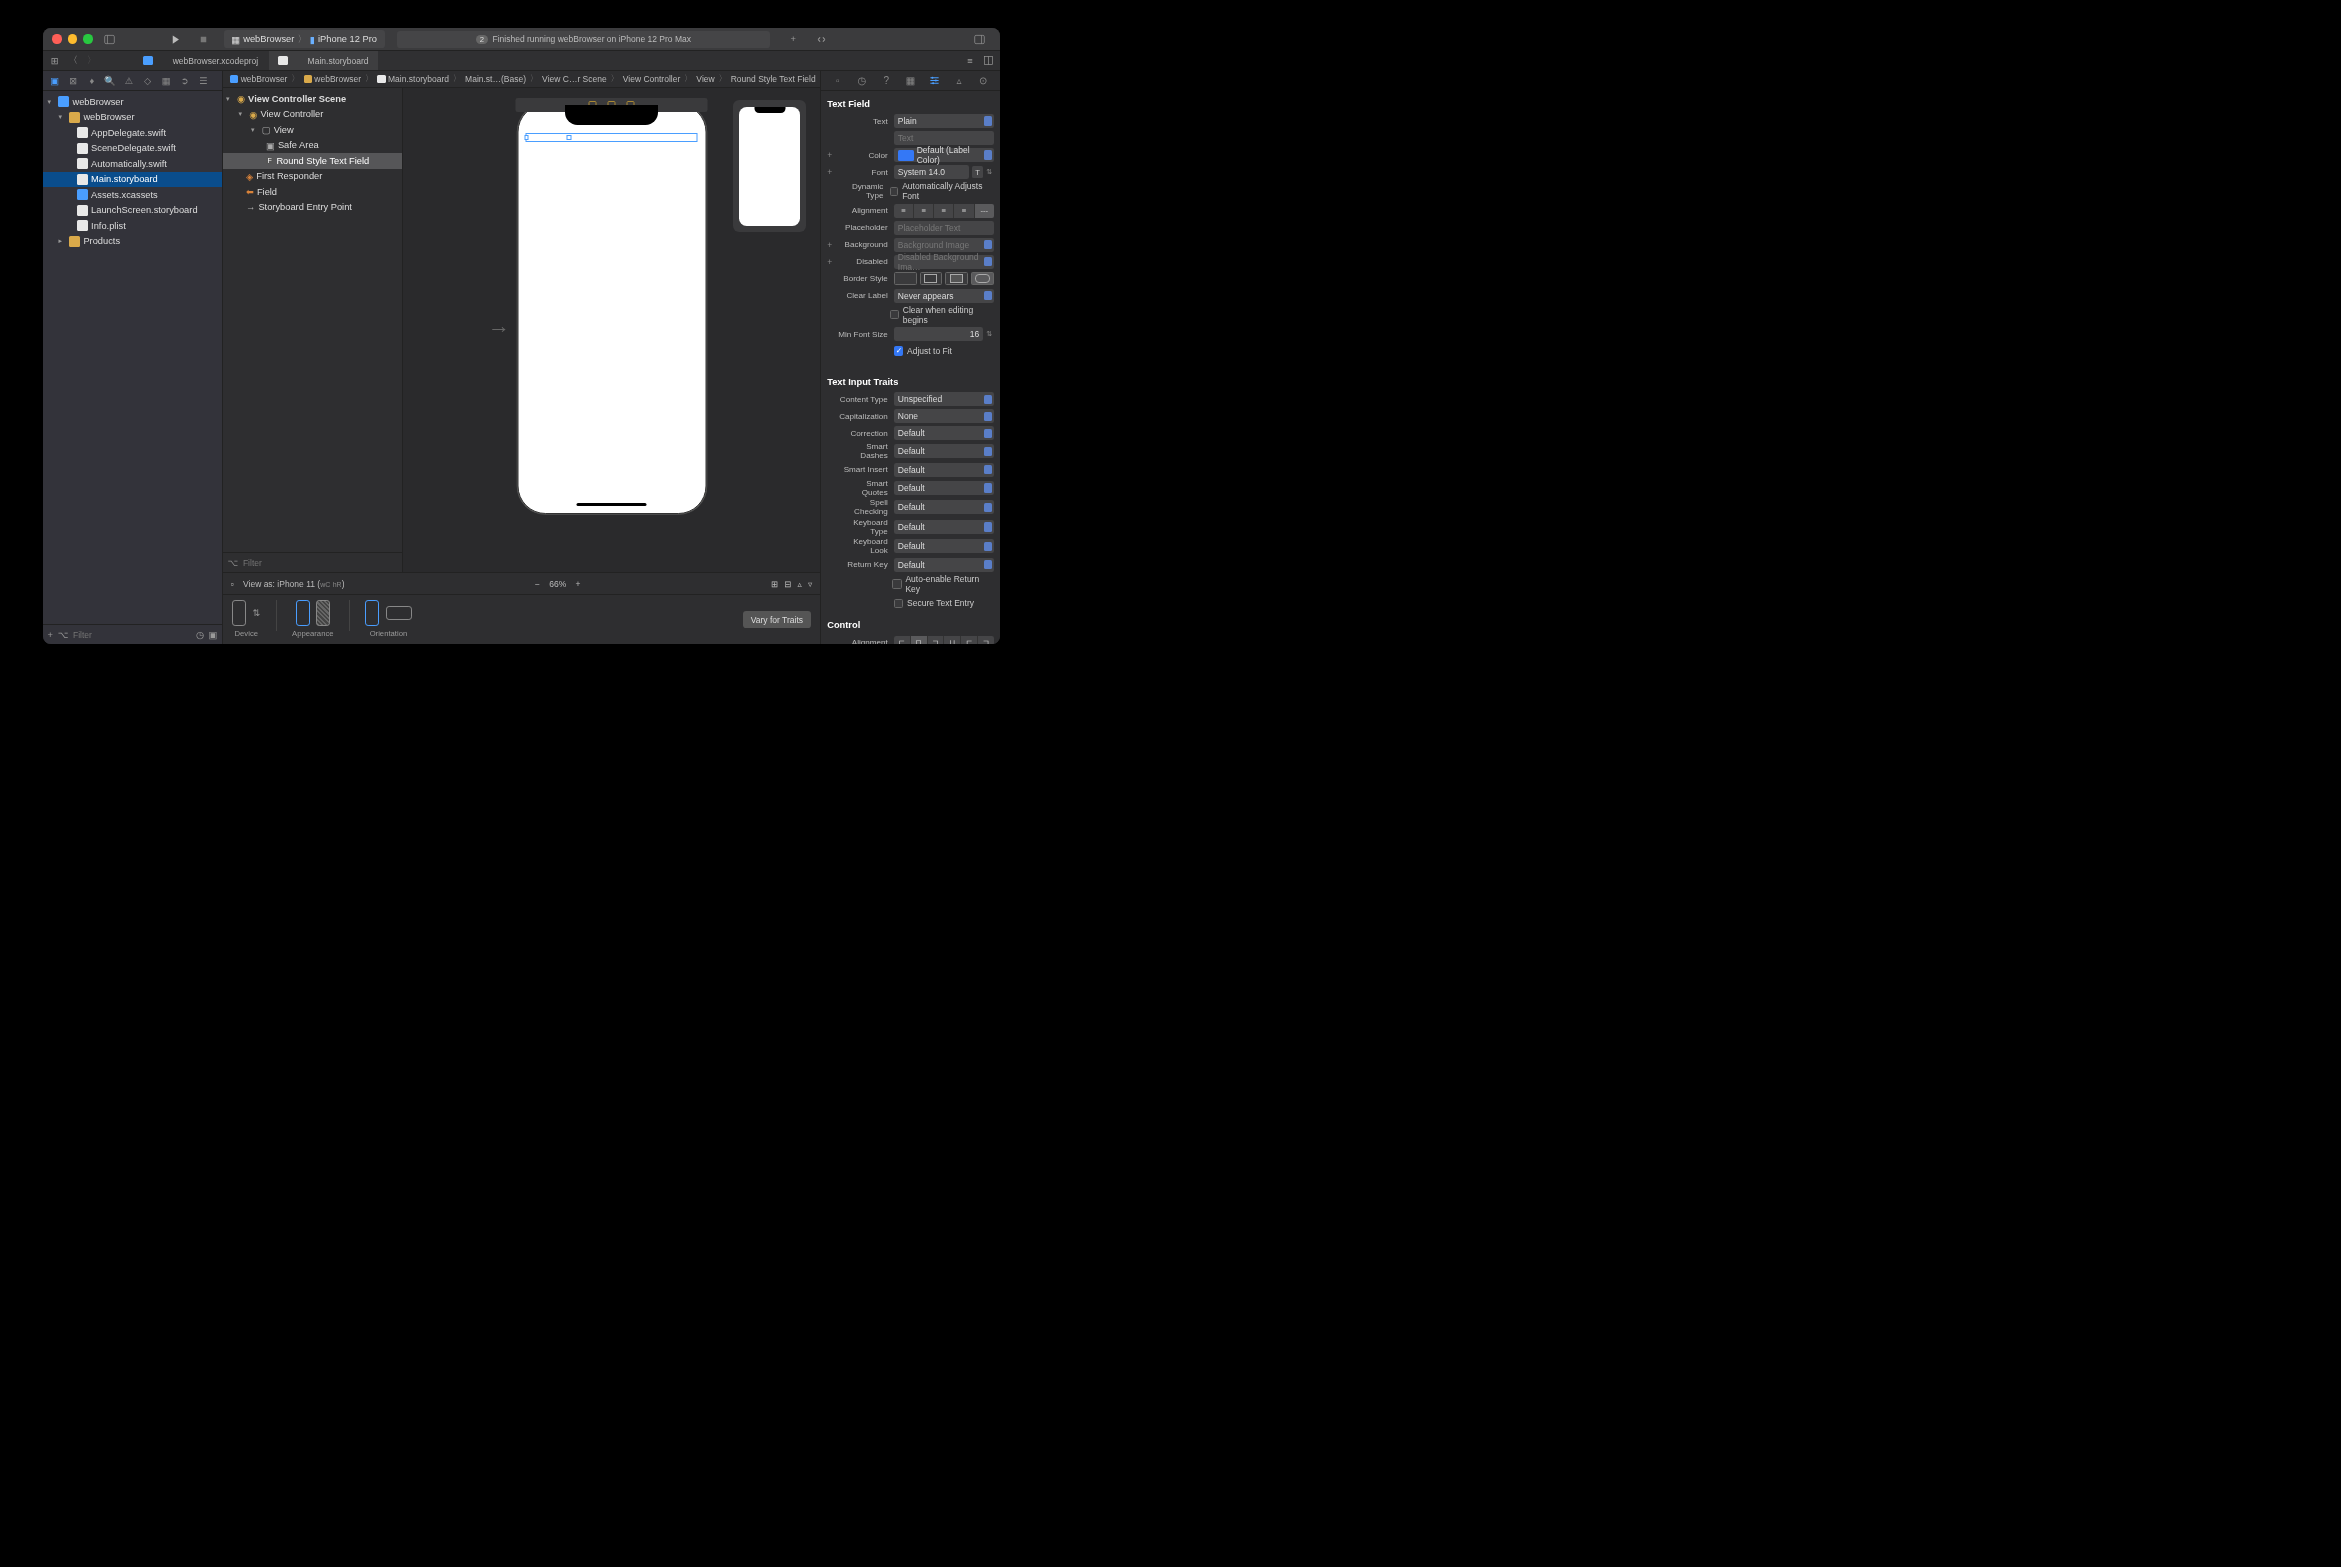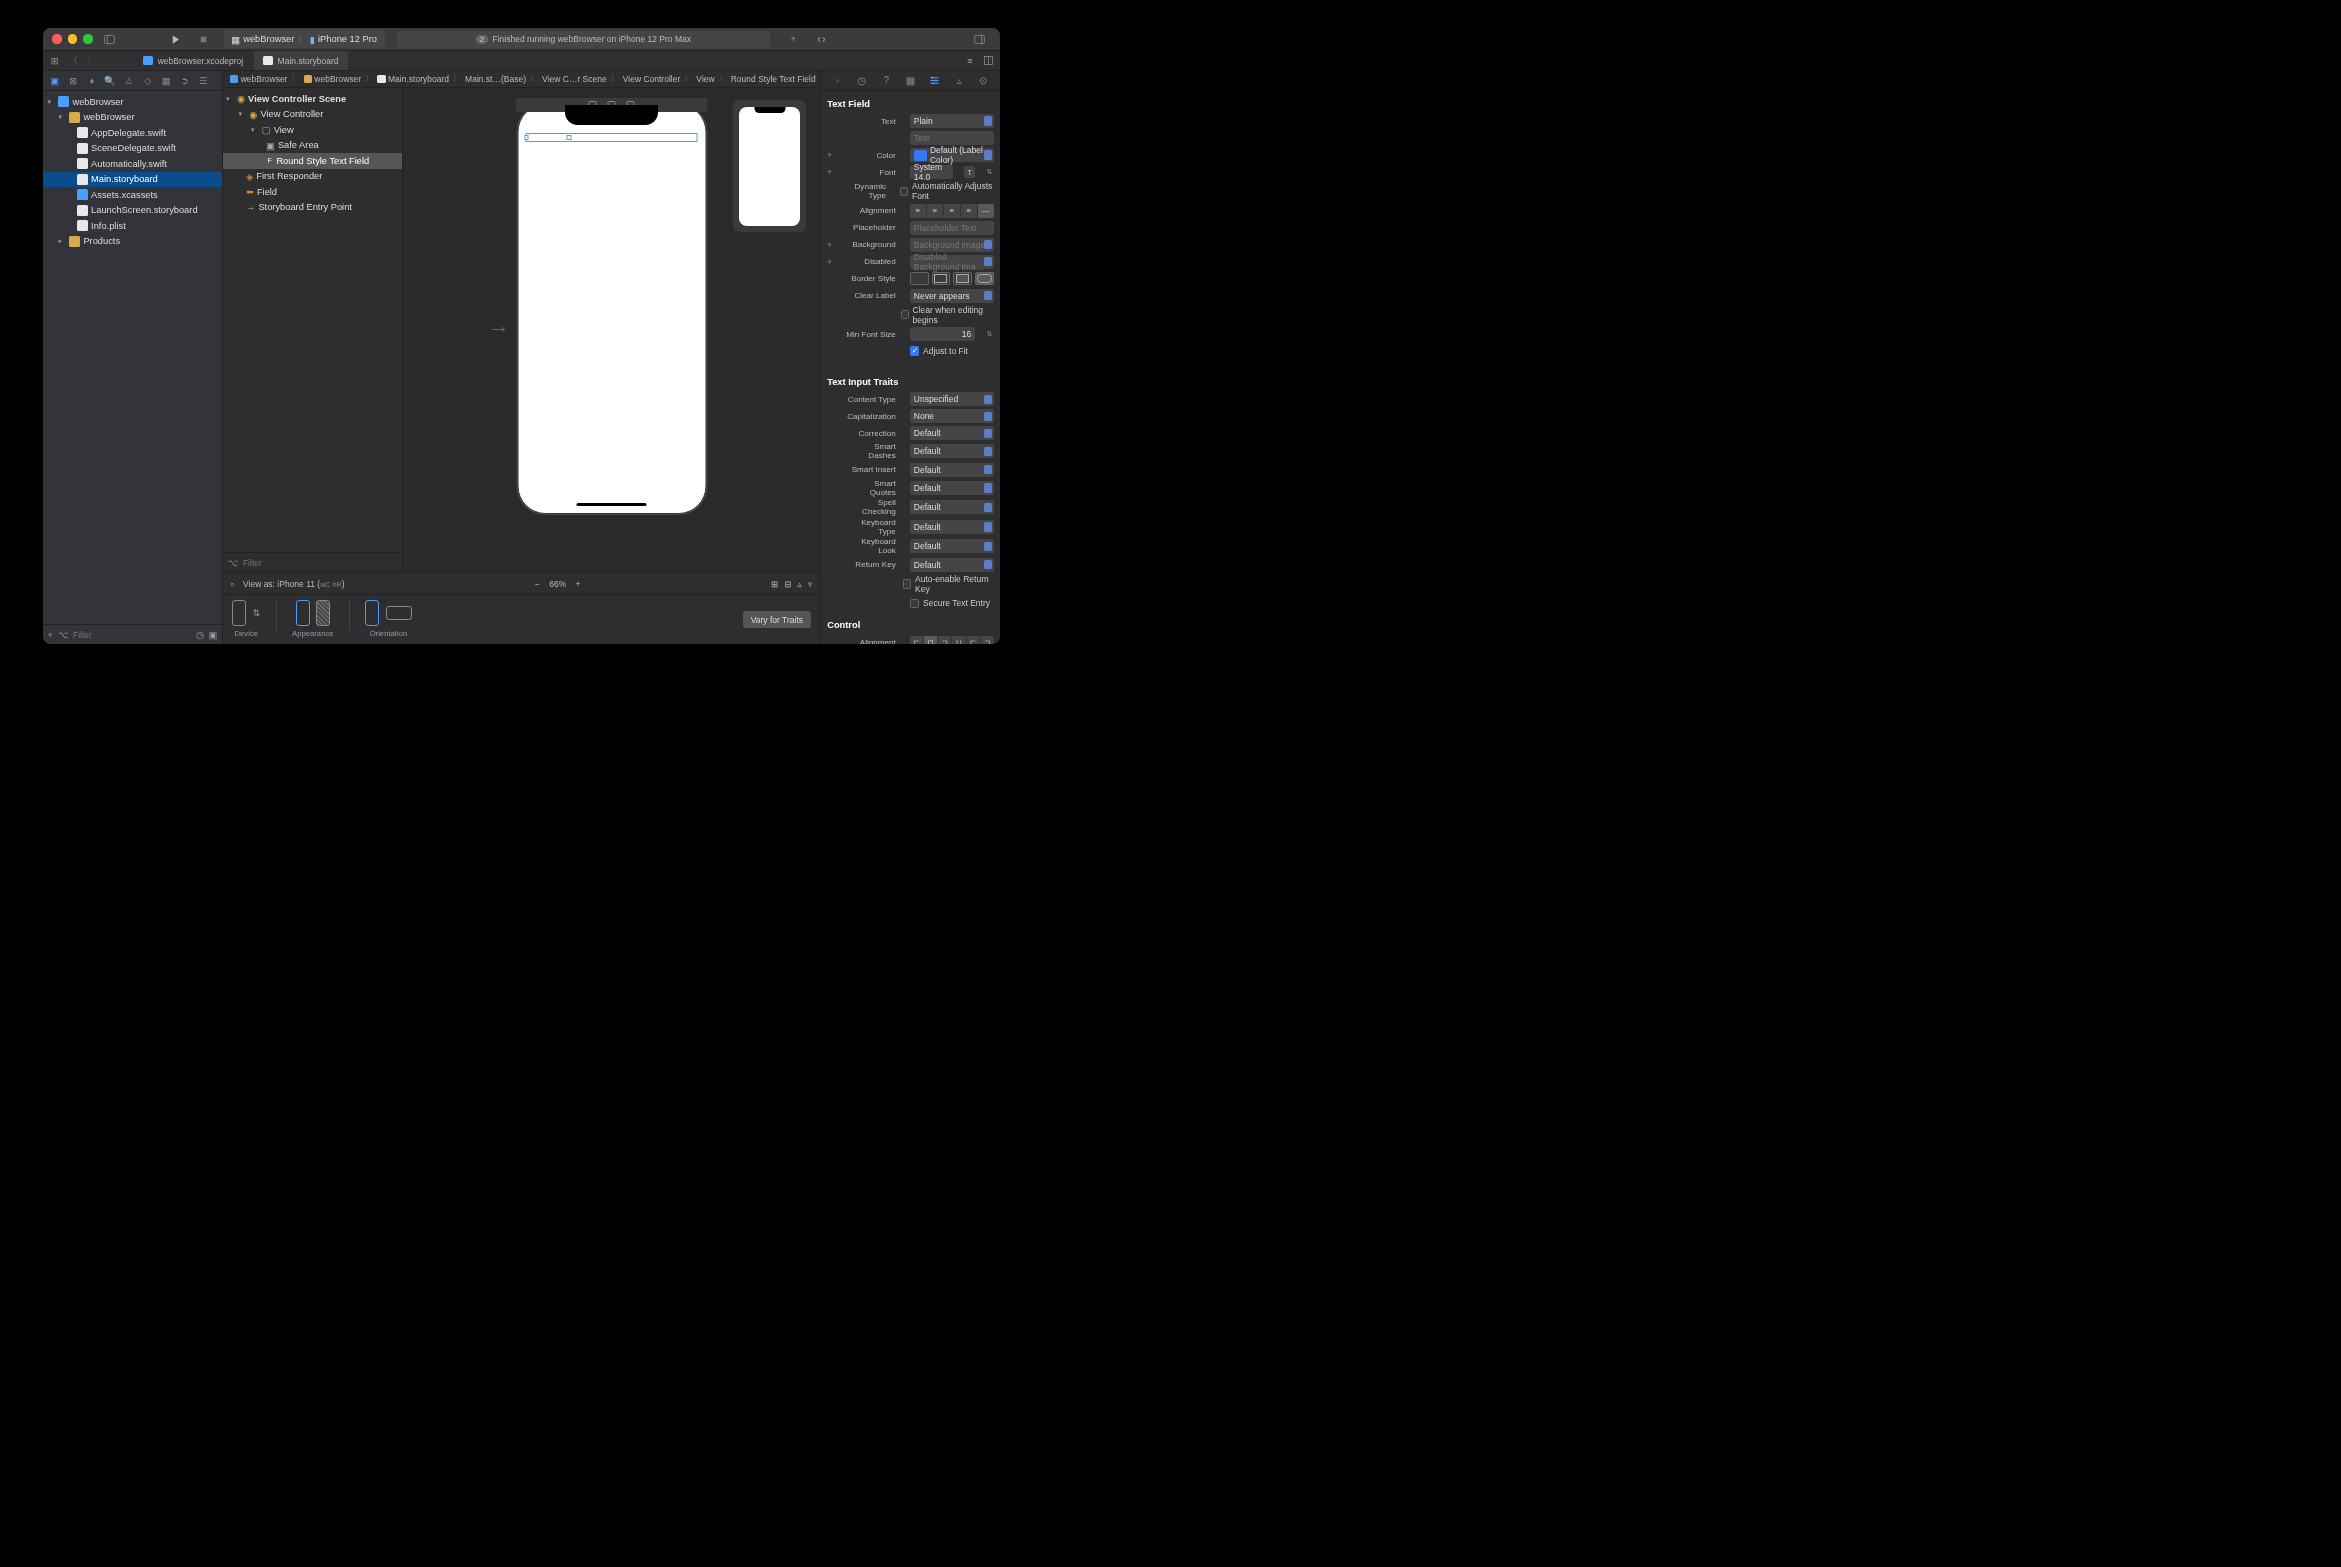--- a/index.html
+++ b/index.html
@@ -12,21 +12,21 @@
 .traffic span { width:9.3px; height:9.3px; border-radius:50%; }
 .red{background:#ff5f57}.yellow{background:#febc2e}.green{background:#28c840}
 .tb-btn { width:22px; height:15.5px; display:flex; align-items:center; justify-content:center; color:#999; border-radius:3.1px;}
 .scheme { display:flex; align-items:center; gap:3.1px; background:#454547; padding:2.3px 7.7px; border-radius:3.1px; font-size:9.3px; color:#ddd; margin-left:3.1px;}
 .scheme .sep{color:#888}
 .status { flex:1; display:flex; align-items:center; justify-content:center; gap:4.6px; background:#454547; border-radius:3.1px; height:17px; margin:0 6.2px; font-size:8.5px; color:#bbb;}
 .status .badge{background:#666;border-radius:6.2px;padding:0 3.9px;font-size:7.7px;color:#ddd}
 
 
 .tabbar { height:20px; background:#303032; display:flex; align-items:center; border-bottom:0.8px solid #222; padding:0 3.1px; gap:1.5px;}
-.tab { display:flex; align-items:center; gap:5px; padding:0 9.3px; height:100%; color:#bbb; font-size:8.5px;}
+.tab { display:flex; align-items:center; gap:20px; padding:0 9.3px; height:100%; color:#bbb; font-size:8.5px;}
 .tab.active{background:#3e3e40}
 .tab .ficon{width:9.3px;height:9.3px;display:inline-block}
 .spacer{flex:1}
 .tabbar .icobtn{width:17px;height:17px;display:flex;align-items:center;justify-content:center;color:#999}
 
 
 .main { flex:1; display:flex; min-height:0;}
 .nav { width:180px; background:#33333a; display:flex; flex-direction:column; border-right:0.8px solid #222;}
 .navtoolbar{height:20px;display:flex;align-items:center;padding:0 4.6px;gap:4.6px;border-bottom:0.8px solid #222}
 .navtoolbar .ico{width:14px;height:14px;display:flex;align-items:center;justify-content:center;color:#888;font-size:9.3px}
@@ -74,21 +74,21 @@
 .devicon.sel{border-color:#4a9eff}
 .varybtn{margin-left:auto;background:#555;padding:3.1px 7.7px;border-radius:3.1px;color:#ddd;font-size:8.5px;align-self:center}
 
 
 .insp{width:180px;background:#2e2e30;border-left:0.8px solid #222;display:flex;flex-direction:column;overflow:auto}
 .insptabs{height:20px;display:flex;align-items:center;justify-content:space-around;border-bottom:0.8px solid #222;padding:0 4.6px}
 .insptabs .it{width:15.5px;height:15.5px;display:flex;align-items:center;justify-content:center;color:#888;font-size:10px}
 .insptabs .it.active{color:#4a9eff}
 .inspbody{flex:1;overflow:auto;padding:4.6px 6.2px;font-size:8.5px}
 .sect{color:#fff;font-weight:600;font-size:9.3px;padding:3.1px 0}
-.row{display:flex;align-items:center;min-height:15.5px;margin:1.5px 0;gap:11px}
+.row{display:flex;align-items:center;min-height:15.5px;margin:1.5px 0;gap:3px}
 .row .lbl{width:53px;text-align:right;color:#bbb;font-size:8.1px;padding-right:3.1px}
 .row .plus{width:7.7px;color:#888}
 .ctl{flex:1;height:14px;background:#454547;border-radius:2.3px;display:flex;align-items:center;padding:0 3.9px;color:#ddd;font-size:8.5px;position:relative}
 .ctl.drop::after{content:"";position:absolute;right:2.3px;top:2.3px;width:7.7px;height:9.3px;background:#5a7ec8;border-radius:1.5px}
 .ctl.ph{color:#777}
 .segctl{flex:1;display:flex;height:14px;background:#454547;border-radius:2.3px;overflow:hidden}
 .segctl span{flex:1;display:flex;align-items:center;justify-content:center;border-right:0.8px solid #333;color:#ccc;font-size:7.7px}
 .segctl span:last-child{border:none}
 .segctl span.on{background:#5a5a5c}
 .chk{display:flex;align-items:center;gap:3.9px;font-size:8.5px;color:#ccc}

